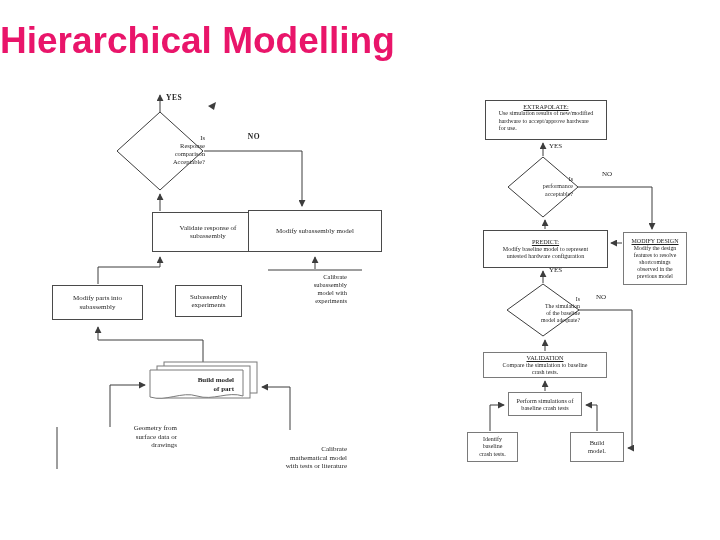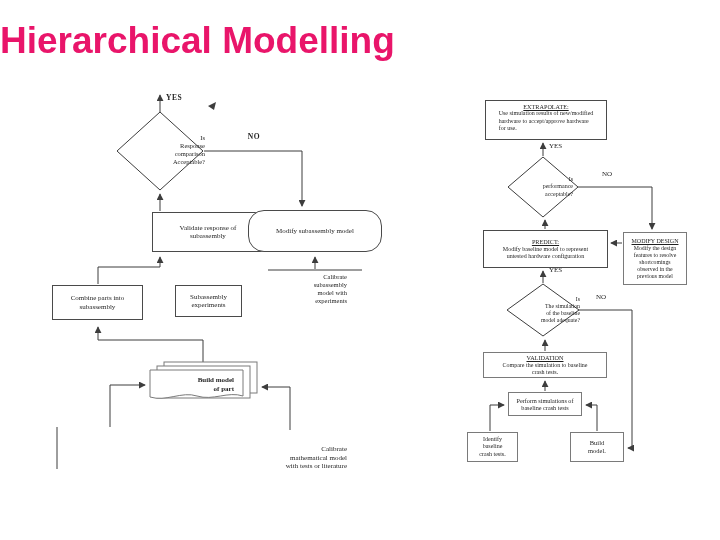--- a/index.html
+++ b/index.html
@@ -98,38 +98,41 @@
   <div class="lbl f75" style="left:230px;top:132px;width:30px;">NO</div>
   <div class="lbl f65" style="left:115px;top:134px;width:90px;">Is
 Response
 comparison
 Acceptable?</div>
 
   <div class="box f7" style="left:112px;top:212px;width:112px;height:40px;margin-left:40px;">
     <div>Validate response of
 subassembly</div>
   </div>
-  <div class="box f7" style="left:248px;top:210px;width:134px;height:42px;border-radius:16px;">
+  <div class="box f7" style="left:248px;top:210px;width:134px;height:42px;">
     <div>Modify subassembly model</div>
   </div>
   <div class="box f7" style="left:52px;top:285px;width:91px;height:35px;">
-    <div>Combine parts into
+    <div>Modify parts into
 subassembly</div>
   </div>
   <div class="box f7" style="left:175px;top:285px;width:67px;height:32px;">
     <div>Subassembly
 experiments</div>
   </div>
 
   <div class="lbl f65" style="left:283px;top:273px;width:64px;">Calibrate
 subassembly
 model with
 experiments</div>
   <div class="lbl f7" style="left:158px;top:376px;width:76px;font-weight:bold;">Build model
 of part</div>
+  <div class="lbl f7" style="left:87px;top:424px;width:90px;">Geometry from
+surface data or
+drawings</div>
   <div class="lbl f7" style="left:239px;top:445px;width:108px;">Calibrate
 mathematical model
 with tests or literature</div>
 
   <div class="box" style="left:485px;top:100px;width:122px;height:40px;padding:2px 3px;justify-content:flex-start;">
     <div class="hdr f62">EXTRAPOLATE:</div>
     <div class="f6 just">Use simulation results of new/modified
 hardware to accept/approve hardware
 for use.</div>
   </div>

